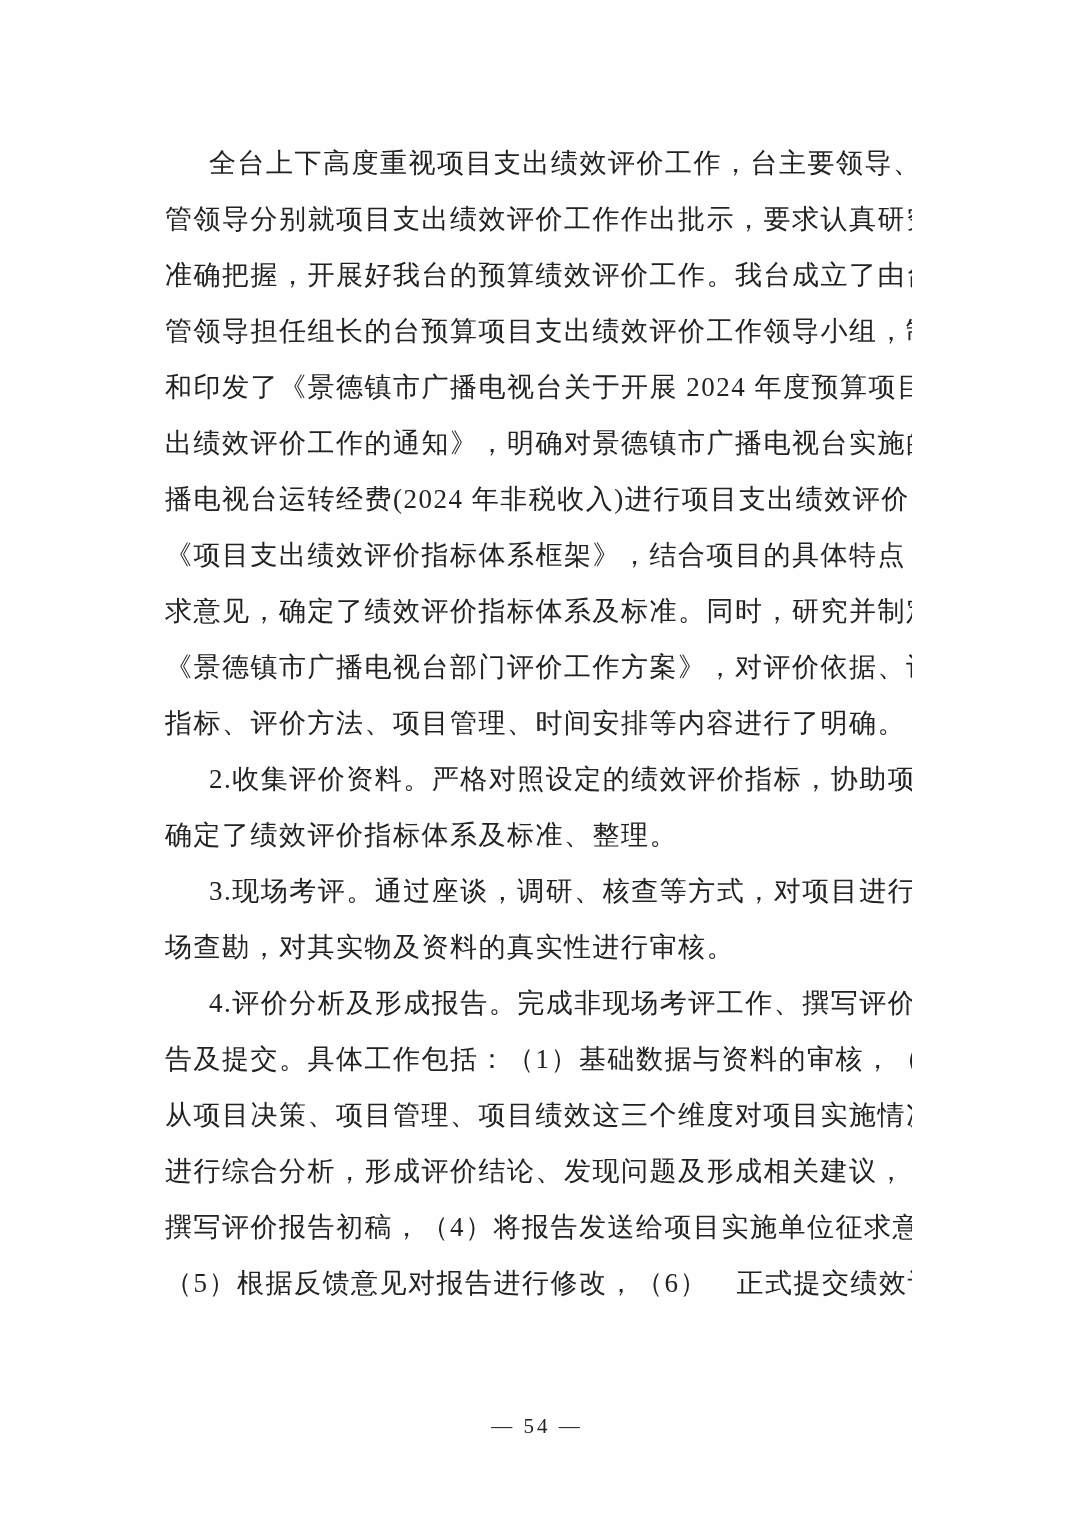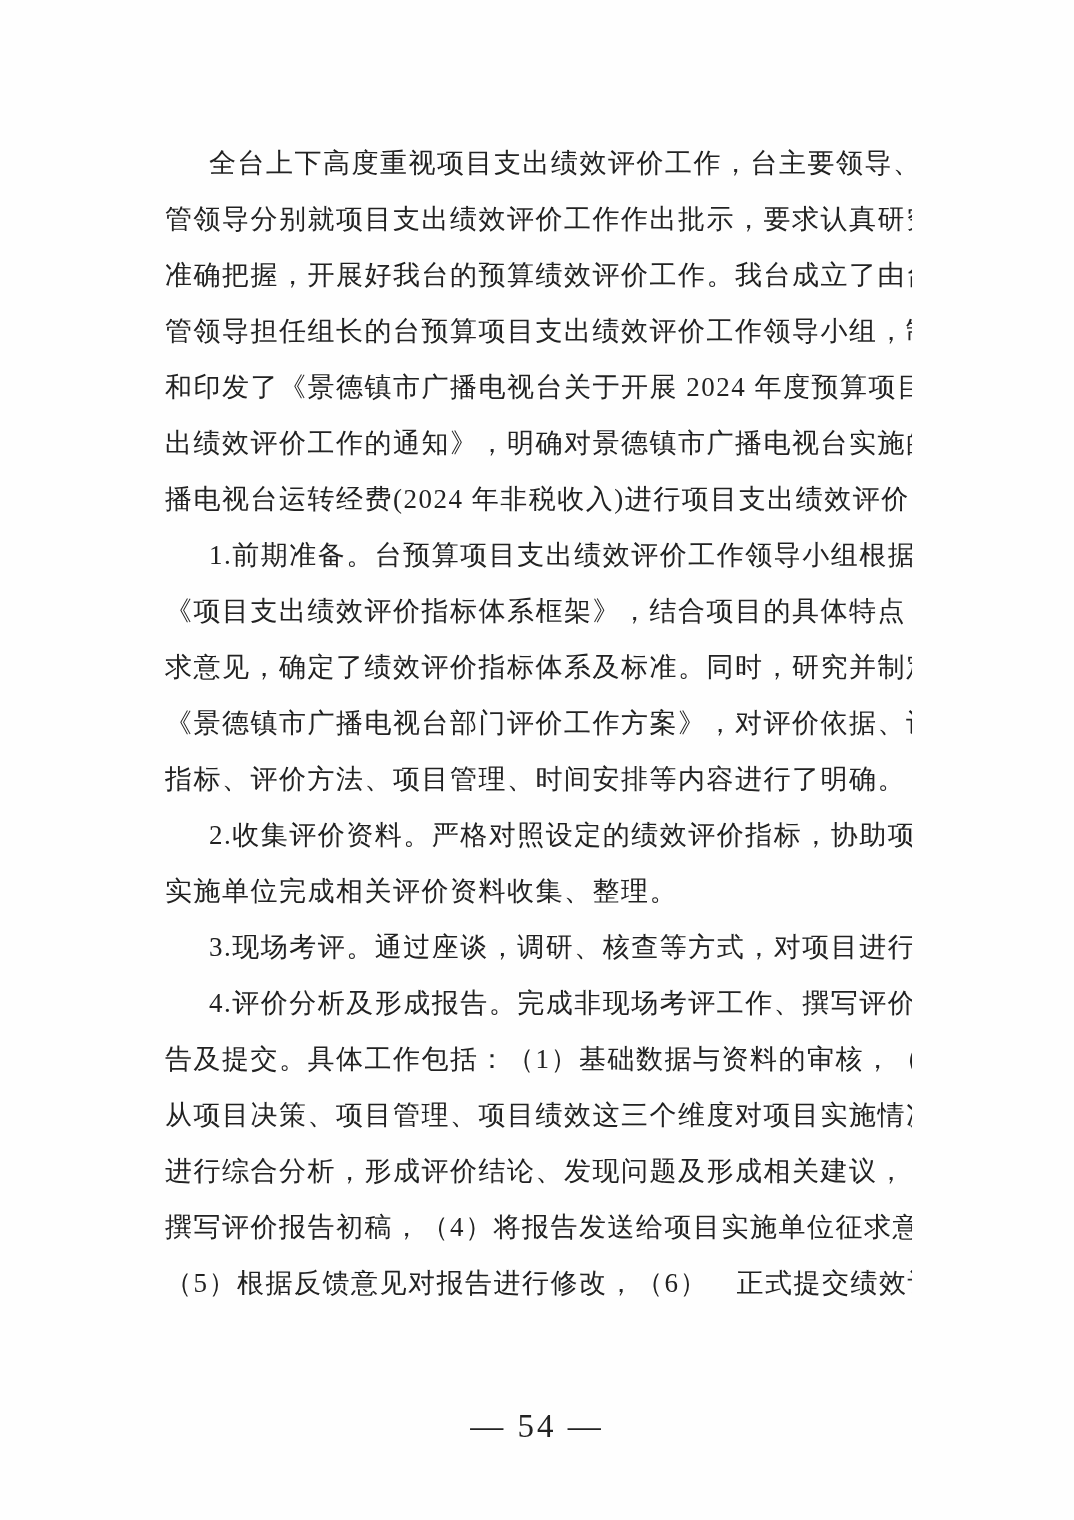--- a/index.html
+++ b/index.html
@@ -44,52 +44,52 @@
     text-align-last: left;
   }
   .footer {
     position: absolute;
     left: 0;
     right: 0;
     top: 1406px;
     height: 40px;
     line-height: 40px;
     text-align: center;
-    font-size: 33px;
+    font-size: 21px;
     letter-spacing: 3px;
     color: #222222;
   }
 </style>
 </head>
 <body>
 
 <div class="page">
   <div class="body-text">
       <div class="paragraph">
         <div class="line p-first">全台上下高度重视项目支出绩效评价工作，台主要领导、分</div>
         <div class="line">管领导分别就项目支出绩效评价工作作出批示，要求认真研究，</div>
         <div class="line">准确把握，开展好我台的预算绩效评价工作。我台成立了由台分</div>
         <div class="line">管领导担任组长的台预算项目支出绩效评价工作领导小组，制订</div>
         <div class="line">和印发了《景德镇市广播电视台关于开展 2024 年度预算项目支</div>
         <div class="line">出绩效评价工作的通知》，明确对景德镇市广播电视台实施的广</div>
         <div class="line p-last">播电视台运转经费(2024 年非税收入)进行项目支出绩效评价。</div>
       </div>
       <div class="paragraph">
-        <div class="line p-first">1.前期准备。台预算项目支出绩效评价工作领导小组根据</div>
         <div class="line">《项目支出绩效评价指标体系框架》，结合项目的具体特点，征</div>
         <div class="line">求意见，确定了绩效评价指标体系及标准。同时，研究并制定了</div>
         <div class="line">《景德镇市广播电视台部门评价工作方案》，对评价依据、评价</div>
         <div class="line p-last">指标、评价方法、项目管理、时间安排等内容进行了明确。</div>
       </div>
       <div class="paragraph">
         <div class="line p-first">2.收集评价资料。严格对照设定的绩效评价指标，协助项目</div>
-        <div class="line p-last">实施单位完成相关评价资料收集、整理。</div>
+        <div class="line p-last">确定了绩效评价指标体系及标准、整理。</div>
       </div>
       <div class="paragraph">
         <div class="line p-first">3.现场考评。通过座谈，调研、核查等方式，对项目进行现</div>
+        <div class="line p-last">场查勘，对其实物及资料的真实性进行审核。</div>
       </div>
       <div class="paragraph">
         <div class="line p-first">4.评价分析及形成报告。完成非现场考评工作、撰写评价报</div>
         <div class="line">告及提交。具体工作包括：（1）基础数据与资料的审核，（2）</div>
         <div class="line">从项目决策、项目管理、项目绩效这三个维度对项目实施情况</div>
         <div class="line">进行综合分析，形成评价结论、发现问题及形成相关建议，（3）</div>
         <div class="line">撰写评价报告初稿，（4）将报告发送给项目实施单位征求意见，</div>
         <div class="line">（5）根据反馈意见对报告进行修改，（6）　正式提交绩效评价</div>
       </div>
     </div>

